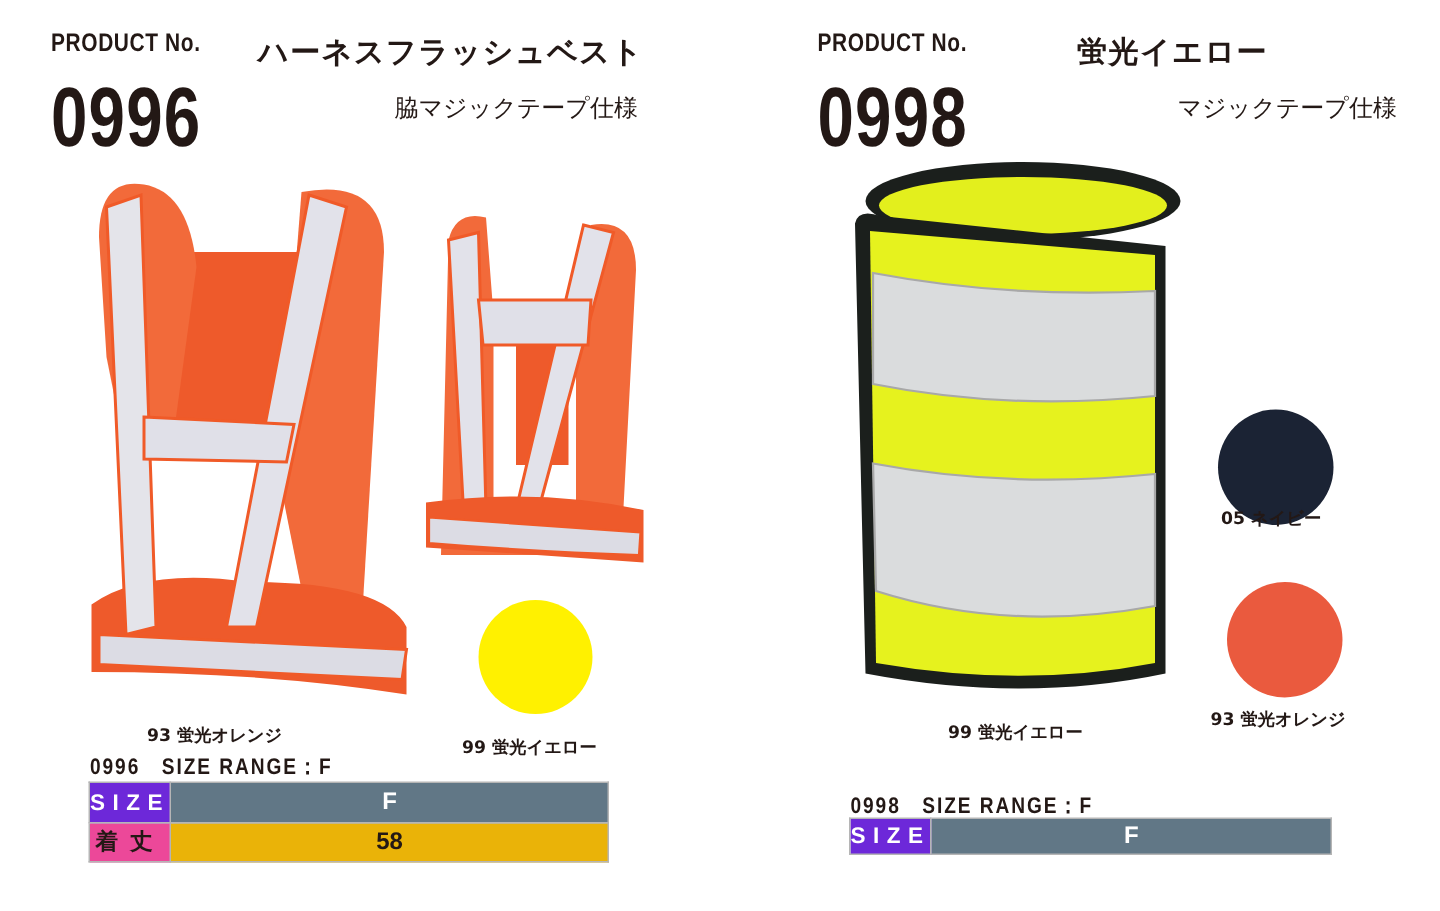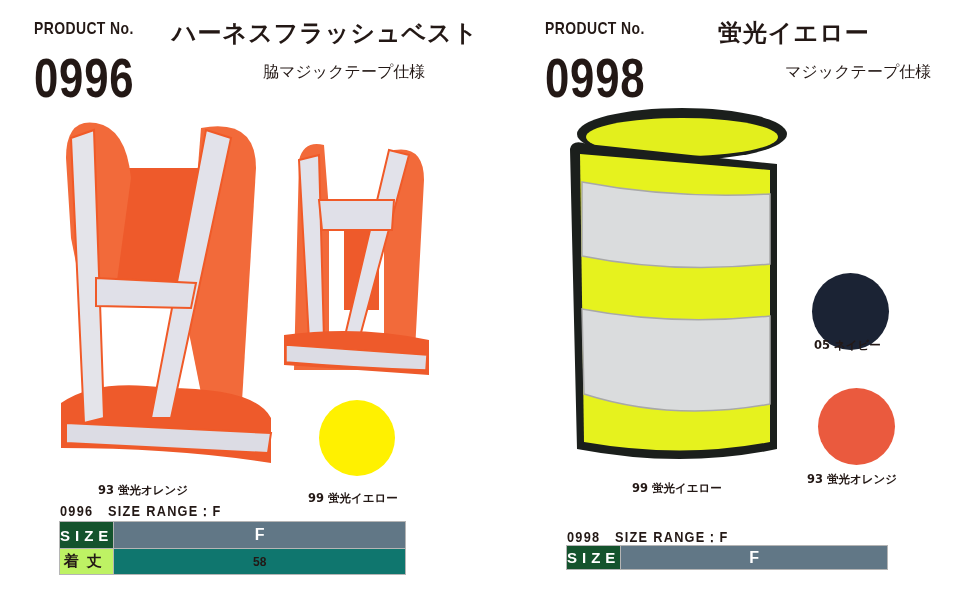--- a/index.html
+++ b/index.html
@@ -3,32 +3,32 @@
 <meta charset="utf-8">
 <style>
   * { margin:0; padding:0; box-sizing:border-box; }
   body { width:960px; height:607px; background:#ffffff; position:relative; overflow:hidden;
          font-family:"Liberation Sans", "DejaVu Sans", sans-serif; color:#231815; }
   .abs { position:absolute; }
   .prod-label { font-family:"Liberation Sans", sans-serif; font-weight:bold; font-size:17px;
                 letter-spacing:0.5px; transform:scaleX(0.82); transform-origin:left top; }
   .prod-no { font-family:"Liberation Sans", sans-serif; font-weight:bold; font-size:56px;
              line-height:56px; transform:scaleX(0.78); transform-origin:left top; letter-spacing:1px; }
-  .title { font-family:Liberation Mono, monospace; font-weight:bold; font-size:24px; line-height:30px; letter-spacing:1px; }
+  .title { font-family:Liberation Serif, serif; font-weight:bold; font-size:20px; line-height:30px; letter-spacing:1px; }
   .subtitle { font-family:"DejaVu Sans", sans-serif; font-weight:normal; font-size:16px; line-height:20px; }
   .color-label { font-family:"DejaVu Sans", sans-serif; font-weight:bold; font-size:11.5px; white-space:nowrap; }
   .swatch { border-radius:50%; }
   .range { font-family:"Liberation Sans", sans-serif; font-weight:bold; font-size:15px; letter-spacing:1.5px;
            transform:scaleX(0.85); transform-origin:left top; white-space:pre; }
   table.size { border-collapse:collapse; position:absolute; }
   table.size td { border:1px solid #b5b5b5; text-align:center; font-weight:bold; }
-  .hdr-size { background:#14532d; color:#fff; font-size:15px; letter-spacing:5px; }
+  .hdr-size { background:#6d28d9; color:#fff; font-size:15px; letter-spacing:5px; }
   .hdr-f { background:#617786; color:#fff; font-size:16px; }
-  .row-lbl { background:#bef264; font-size:15px; letter-spacing:8px; font-family:"DejaVu Sans", sans-serif; }
-  .row-val { background:#0f766e; font-size:12px; }
+  .row-lbl { background:#ec4899; font-size:15px; letter-spacing:8px; font-family:"DejaVu Sans", sans-serif; }
+  .row-val { background:#eab308; font-size:16px; }
   svg { display:block; }
 </style>
 </head>
 <body>
 
 <div class="abs prod-label" style="left:34px;top:19px;">PRODUCT No.</div>
 <div class="abs prod-no" style="left:34px;top:50px;">0996</div>
 <div class="abs title" style="left:172px;top:20px;">ハーネスフラッシュベスト</div>
 <div class="abs subtitle" style="left:263px;top:62px;">脇マジックテープ仕様</div>
 

